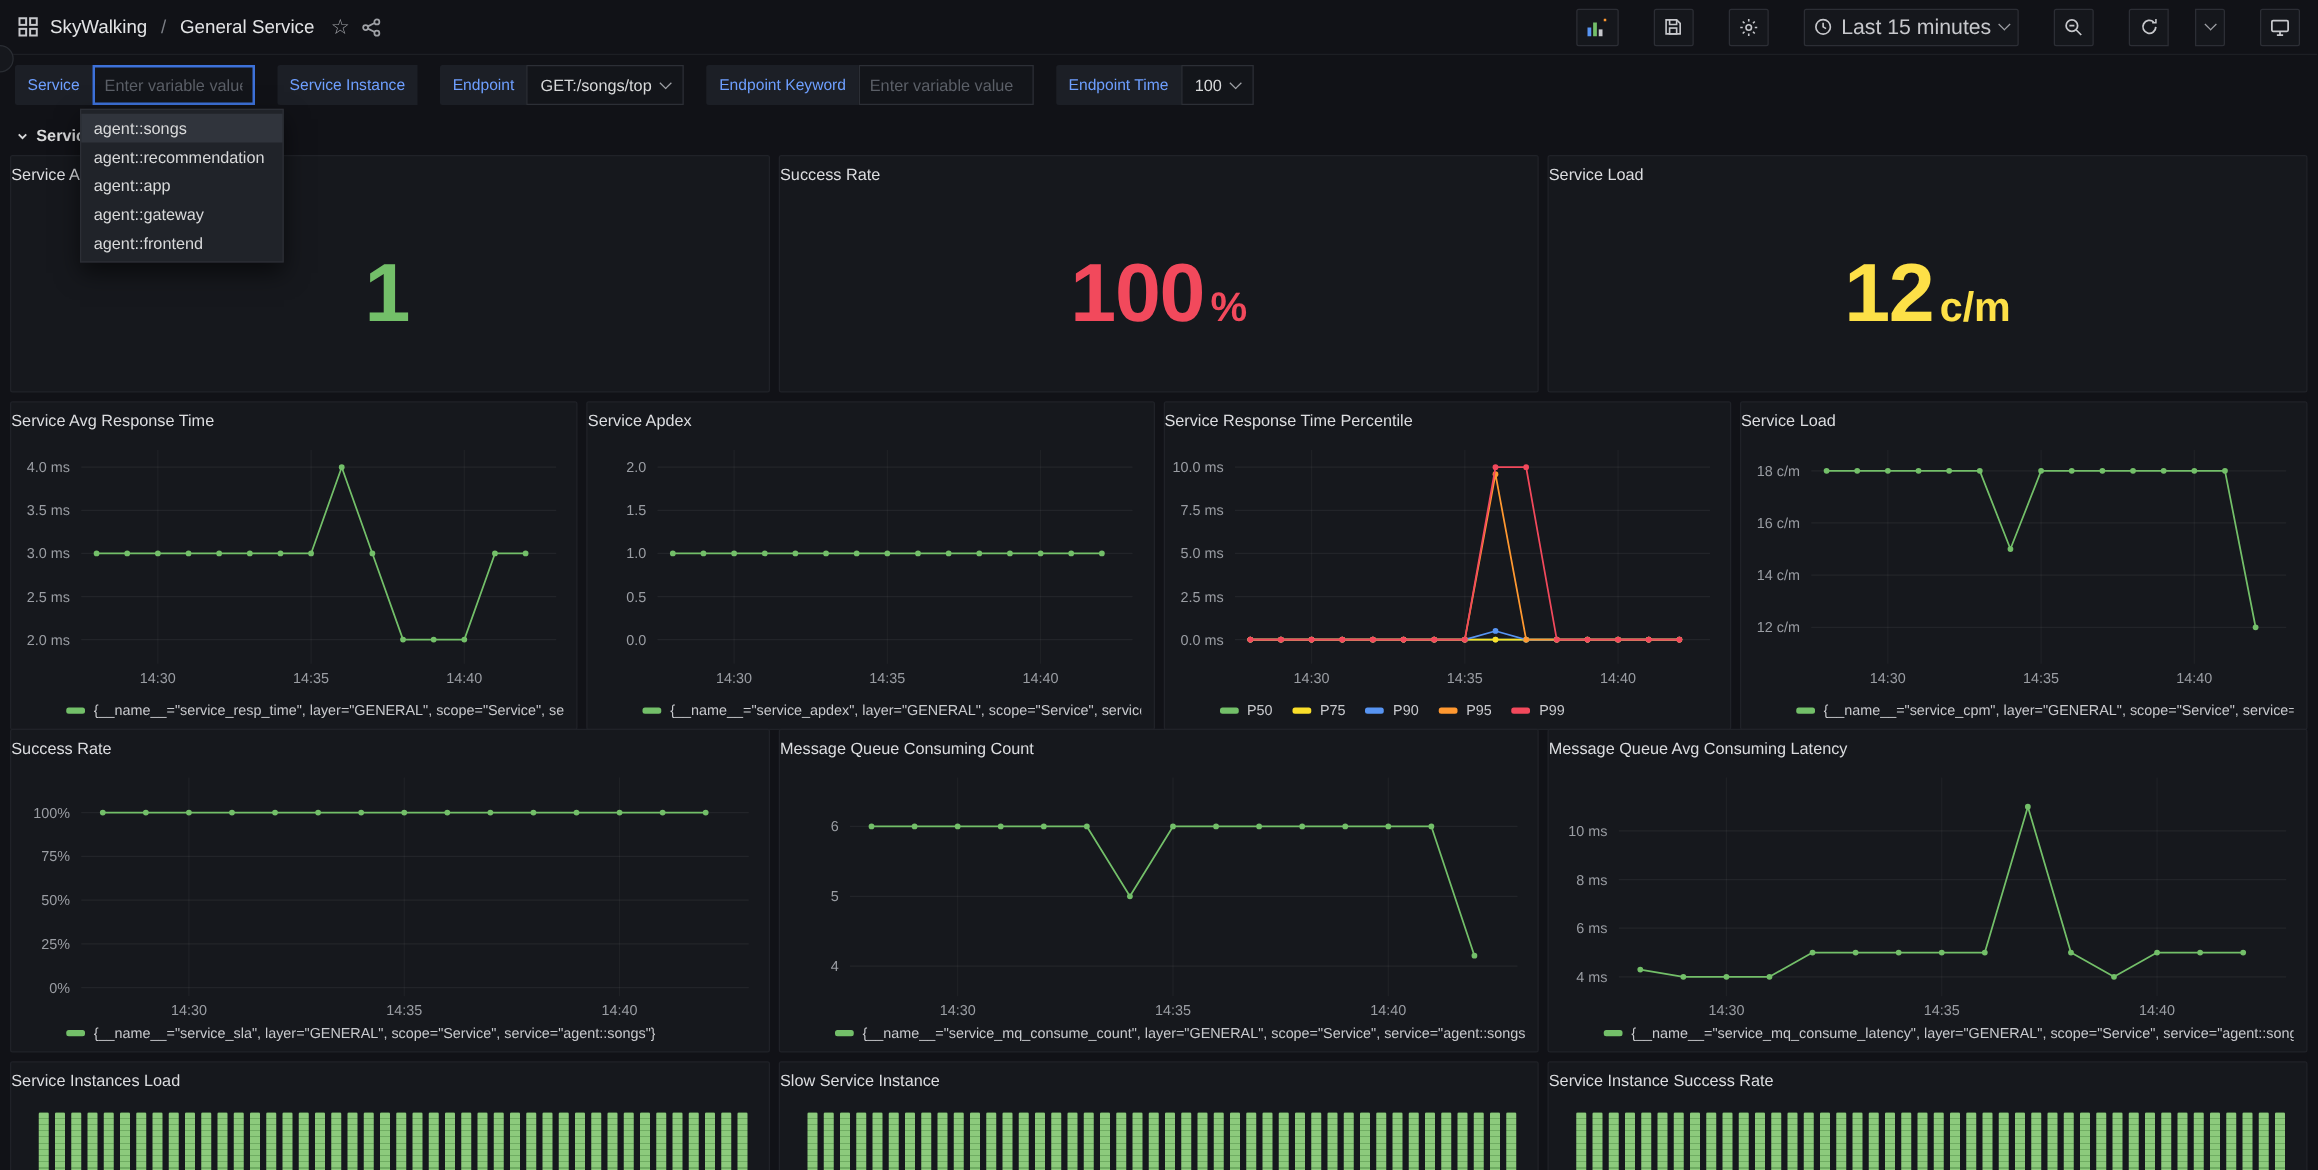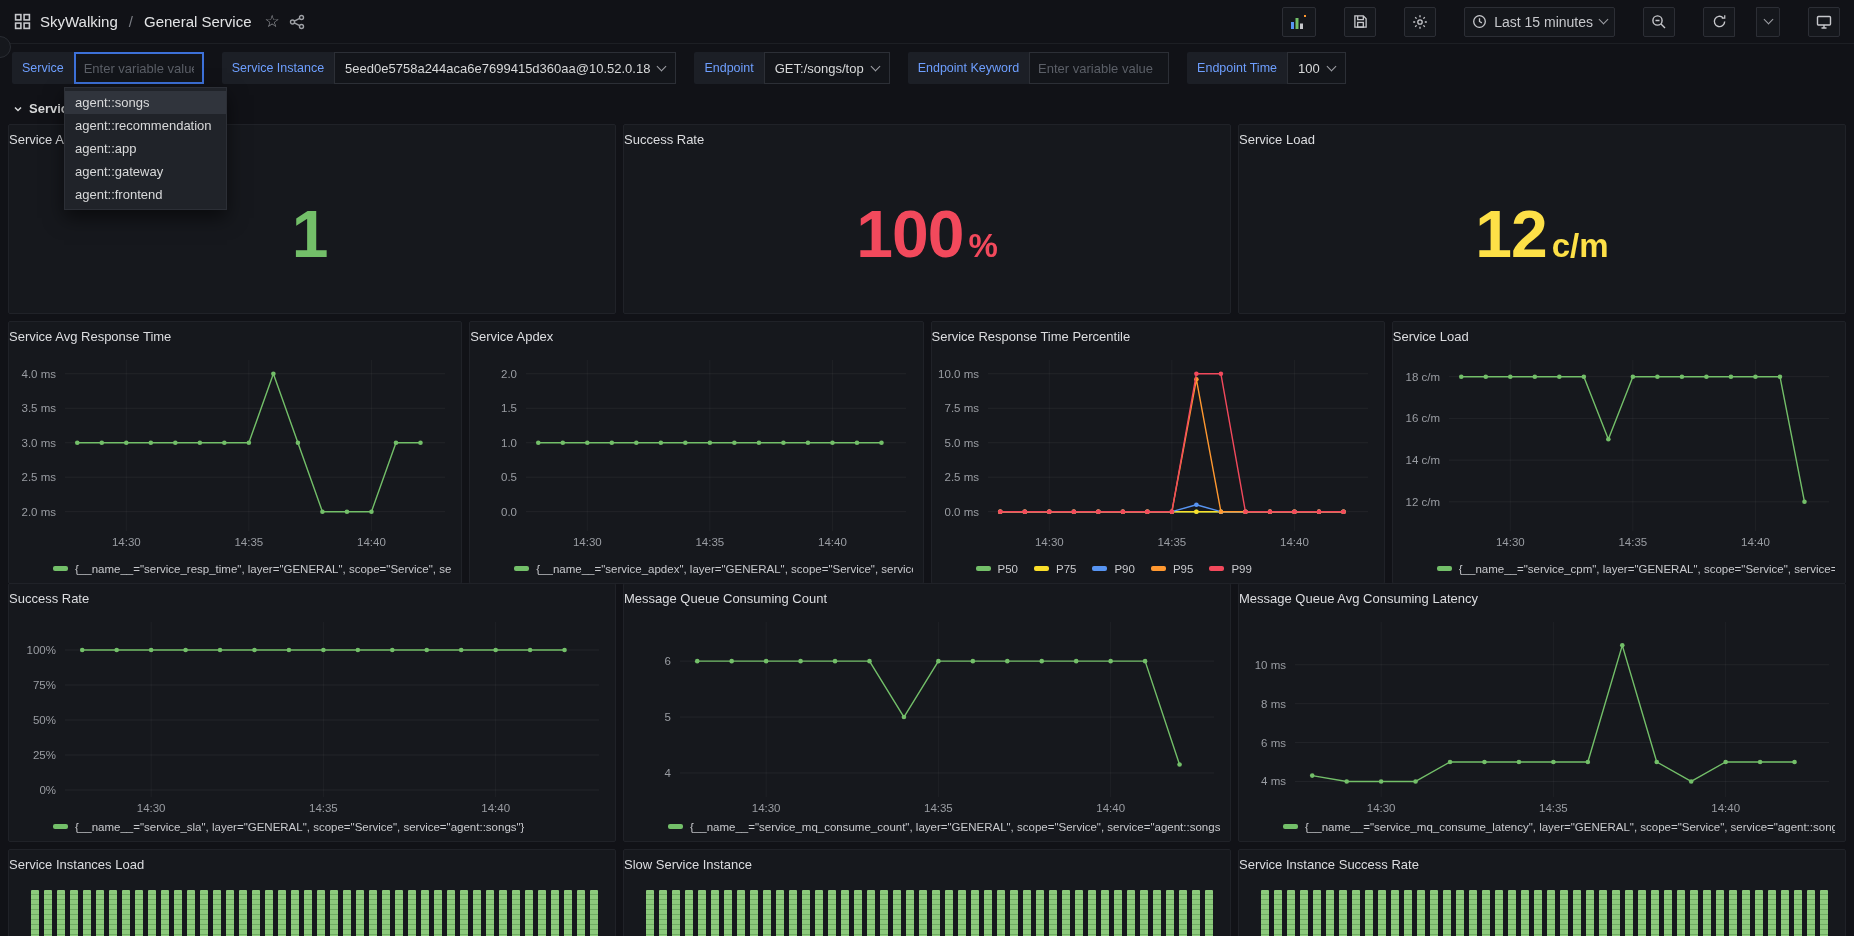--- a/index.html
+++ b/index.html
@@ -10,21 +10,21 @@
   
   .header { position:absolute; top:0; left:0; right:0; height:44px; display:flex;
     align-items:center; padding:0 14px; border-bottom:1px solid #1d1f24; background:#111217; z-index:50; }
   .crumb { display:flex; align-items:center; gap:9px; font-size:15px; }
   .crumb .sep { color:#7b7e85; margin:0 2px; }
   .crumb .name { font-weight:500; color:#e3e4e6; }
   .hicon { color:#9fa1a6; display:flex; align-items:center; }
   .spacer { flex:1; }
   .toolbar { display:flex; align-items:center; gap:8px; }
   .tool-btn { height:30px; min-width:32px; padding:0 7px; border:1px solid #2c2e35; border-radius:2px;
-    display:flex; align-items:center; justify-content:center; gap:7px; color:#c7c8cc; font-size:14px;
+    display:flex; align-items:center; justify-content:center; gap:7px; color:#c7c8cc; font-size:17px;
     background:#15171c; cursor:pointer;margin-left:20px; }
   .join { display:flex; gap:1px; }
   .chev { width:7px; height:7px; border-right:1.5px solid #9fa1a6; border-bottom:1.5px solid #9fa1a6;
     transform:rotate(45deg); margin-top:-4px; display:inline-block; }
 
   
   .var-row { position:absolute; top:52px; left:12px; height:32px; display:flex; gap:18px; z-index:40; }
   .var-group { display:flex; height:32px; }
   .var-label { background:#1c1f26; color:#6e9fff; font-size:12.5px; font-weight:500;
     display:flex; align-items:center; padding:0 10px; border-radius:2px 0 0 2px; white-space:nowrap; }
@@ -164,24 +164,20 @@
   </div>
 </div>
 
 <div class="var-row">
   <div class="var-group">
     <span class="var-label">Service</span>
     <input class="var-input focused" placeholder="Enter variable value" style="">
   </div>
   <div class="var-group">
     <span class="var-label">Service Instance</span>
-    <span class="var-value" style="max-width:345px;">
-      <span>5eed0e5758a244aca6e7699415d360aa@10.52.0.18</span>
-      <span class="chev"></span>
-    </span>
   </div>
   <div class="var-group">
     <span class="var-label">Endpoint</span>
     <span class="var-value">
       <span>GET:/songs/top</span>
       <span class="chev"></span>
     </span>
   </div>
   <div class="var-group">
     <span class="var-label">Endpoint Keyword</span>

